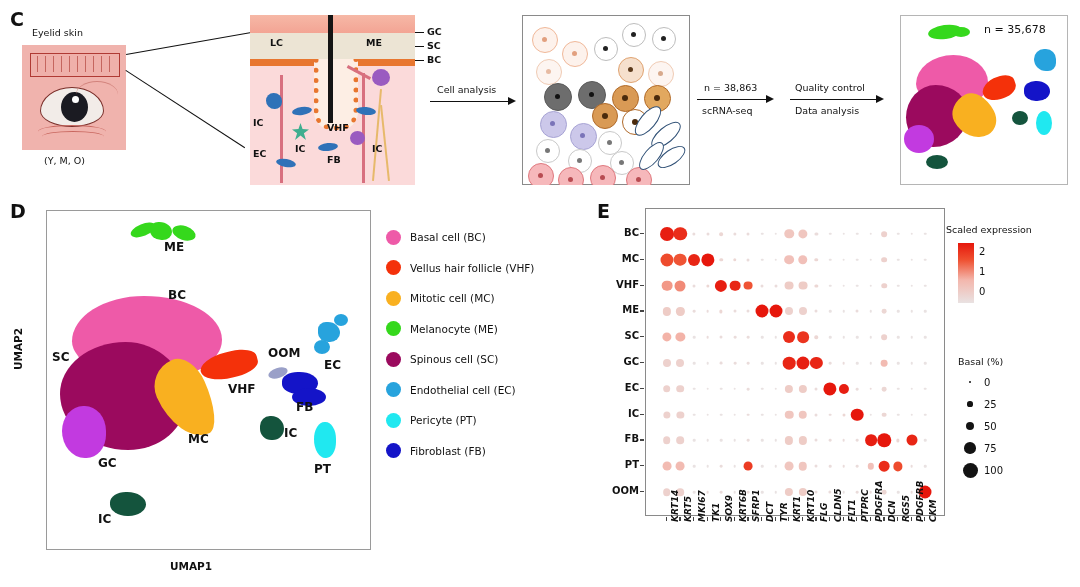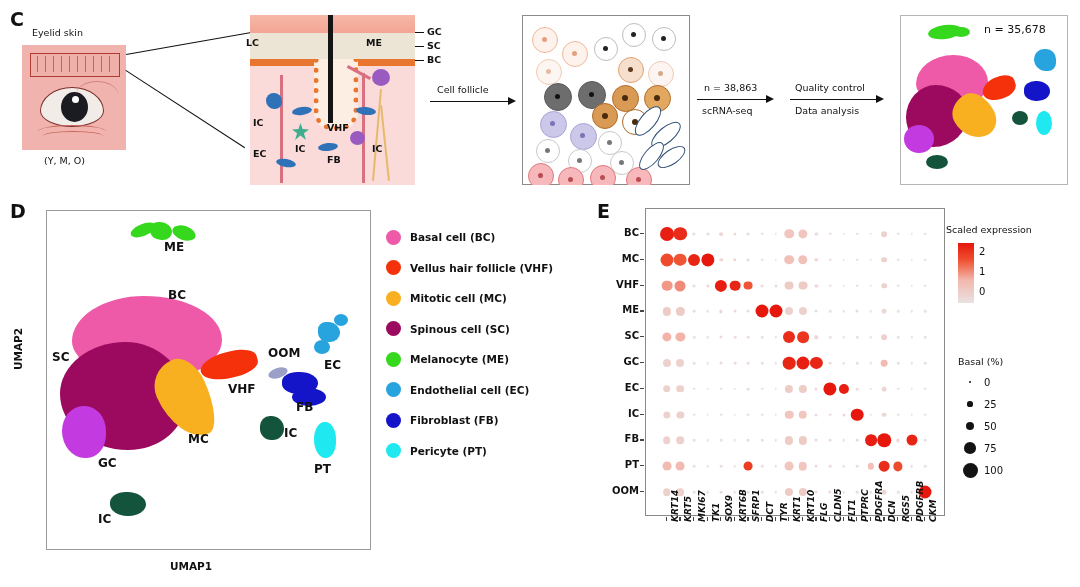--- a/index.html
+++ b/index.html
@@ -56,21 +56,21 @@
   
   #umap-box{position:absolute;left:46px;top:210px;width:325px;height:340px;}
   #umap-inner{position:absolute;inset:0;overflow:hidden;}
   .ulabel{position:absolute;font-size:12px;font-weight:bold;color:#111;white-space:nowrap;}
   .axis-t{position:absolute;font-size:10.5px;font-weight:bold;color:#111;}
 
   
   #legendD{position:absolute;left:386px;top:222px;width:200px;}
   .lg-row{display:flex;align-items:center;height:30.5px;}
   .lg-dot{width:15px;height:15px;border-radius:50%;flex:0 0 auto;margin-right:9px;}
-  .lg-txt{font-size:10.5px;color:#111;white-space:nowrap;font-weight:bold;}
+  .lg-txt{font-size:10.5px;color:#111;white-space:nowrap;}
 
   
   #dotbox{position:absolute;left:645px;top:208px;width:300px;height:308px;border:1.4px solid #8a8a8a;
        box-sizing:border-box;background:#fff;}
   #dotlayer{position:absolute;inset:0;}
   .dot{position:absolute;border-radius:50%;transform:translate(-50%,-50%);}
   .ylab{position:absolute;font-size:10px;font-weight:bold;color:#111;text-align:right;white-space:nowrap;}
   .ytick{position:absolute;width:4px;height:1.2px;background:#444;}
   .xtick{position:absolute;width:1.2px;height:4px;background:#444;}
   .xlab{position:absolute;font-size:9px;font-style:italic;font-weight:bold;color:#111;
@@ -132,37 +132,37 @@
     <div class="nerve" style="left:134px;top:90px;height:76px;transform:rotate(-6deg);"></div>
     <div class="ic-blue" style="left:16px;top:78px;"></div>
     <div class="ic-green" style="left:42px;top:108px;"></div>
     <div class="ic-purp" style="left:100px;top:116px;"></div>
     <div class="ic-purp" style="left:122px;top:54px;width:18px;height:17px;"></div>
     <div class="fb" style="left:42px;top:92px;transform:rotate(-8deg);"></div>
     <div class="fb" style="left:106px;top:92px;transform:rotate(6deg);"></div>
     <div class="fb" style="left:68px;top:128px;transform:rotate(-6deg);"></div>
     <div class="fb" style="left:26px;top:144px;transform:rotate(10deg);"></div>
   </div>
-  <div class="lbl lbl-b" style="left:246px;top:37px;">LC</div>
+  <div class="lbl lbl-b" style="left:270px;top:37px;">LC</div>
   <div class="lbl lbl-b" style="left:366px;top:37px;">ME</div>
   <div class="lbl lbl-b" style="left:253px;top:117px;">IC</div>
   <div class="lbl lbl-b" style="left:253px;top:148px;">EC</div>
   <div class="lbl lbl-b" style="left:295px;top:143px;">IC</div>
   <div class="lbl lbl-b" style="left:327px;top:122px;">VHF</div>
   <div class="lbl lbl-b" style="left:327px;top:154px;">FB</div>
   <div class="lbl lbl-b" style="left:372px;top:143px;">IC</div>
 
   <div class="arrow-line" style="left:415px;top:32px;width:9px;"></div>
   <div class="arrow-line" style="left:415px;top:46px;width:9px;"></div>
   <div class="arrow-line" style="left:415px;top:60px;width:9px;"></div>
   <div class="lbl lbl-b" style="left:427px;top:26px;">GC</div>
   <div class="lbl lbl-b" style="left:427px;top:40px;">SC</div>
   <div class="lbl lbl-b" style="left:427px;top:54px;">BC</div>
 
-  <div class="lbl" style="left:437px;top:84px;">Cell follicle</div>
+  <div class="lbl" style="left:437px;top:84px;">Cell analysis</div>
   <div class="arrow-line" style="left:430px;top:101px;width:80px;"></div>
   <div class="arrow-head" style="left:508px;top:97px;"></div>
 
   <div class="box" style="left:522px;top:15px;width:168px;height:170px;"></div>
   <div id="cells-panel">
     <div class="cell" style="left:10px;top:12px;width:24px;height:24px;border-color:#f0b899;background:#fdf2ec;">
         <i style="left:9px;top:9px;width:5px;height:5px;background:#e2a07f;"></i>
       </div>
     <div class="cell" style="left:40px;top:26px;width:24px;height:24px;border-color:#f0b899;background:#fdf2ec;">
         <i style="left:9px;top:9px;width:5px;height:5px;background:#e2a07f;"></i>
@@ -323,38 +323,38 @@
       </div>
     <div class="lg-row">
       <span class="lg-dot" style="background:#f4310a"></span>
       <span class="lg-txt">Vellus hair follicle (VHF)</span>
       </div>
     <div class="lg-row">
       <span class="lg-dot" style="background:#f9b020"></span>
       <span class="lg-txt">Mitotic cell (MC)</span>
       </div>
     <div class="lg-row">
+      <span class="lg-dot" style="background:#35d81c"></span>
+      <span class="lg-txt">Melanocyte (ME)</span>
+      </div>
+    <div class="lg-row">
       <span class="lg-dot" style="background:#9b0a5e"></span>
       <span class="lg-txt">Spinous cell (SC)</span>
       </div>
     <div class="lg-row">
-      <span class="lg-dot" style="background:#35d81c"></span>
-      <span class="lg-txt">Melanocyte (ME)</span>
-      </div>
-    <div class="lg-row">
       <span class="lg-dot" style="background:#27a3dd"></span>
       <span class="lg-txt">Endothelial cell (EC)</span>
       </div>
     <div class="lg-row">
+      <span class="lg-dot" style="background:#20e8f0"></span>
+      <span class="lg-txt">Pericyte (PT)</span>
+      </div>
+    <div class="lg-row">
       <span class="lg-dot" style="background:#1414c8"></span>
       <span class="lg-txt">Fibroblast (FB)</span>
-      </div>
-    <div class="lg-row">
-      <span class="lg-dot" style="background:#20e8f0"></span>
-      <span class="lg-txt">Pericyte (PT)</span>
       </div>
   </div>
 
   <div class="pl" style="left:597px;top:200px;">E</div>
   <div id="dotbox">
     <div id="dotlayer">
         <div class="dot" style="left: 20.8px; top: 24.9091px; width: 13.875px; height: 13.875px; background: rgb(231, 30, 17);"></div>
         <div class="dot" style="left: 34.4px; top: 24.9091px; width: 13.5px; height: 13.5px; background: rgb(234, 45, 26);"></div>
         <div class="dot" style="left: 48px; top: 24.9091px; width: 3.25px; height: 3.25px; background: rgb(234, 220, 219);"></div>
         <div class="dot" style="left: 61.6px; top: 24.9091px; width: 3px; height: 3px; background: rgb(234, 220, 219);"></div>

